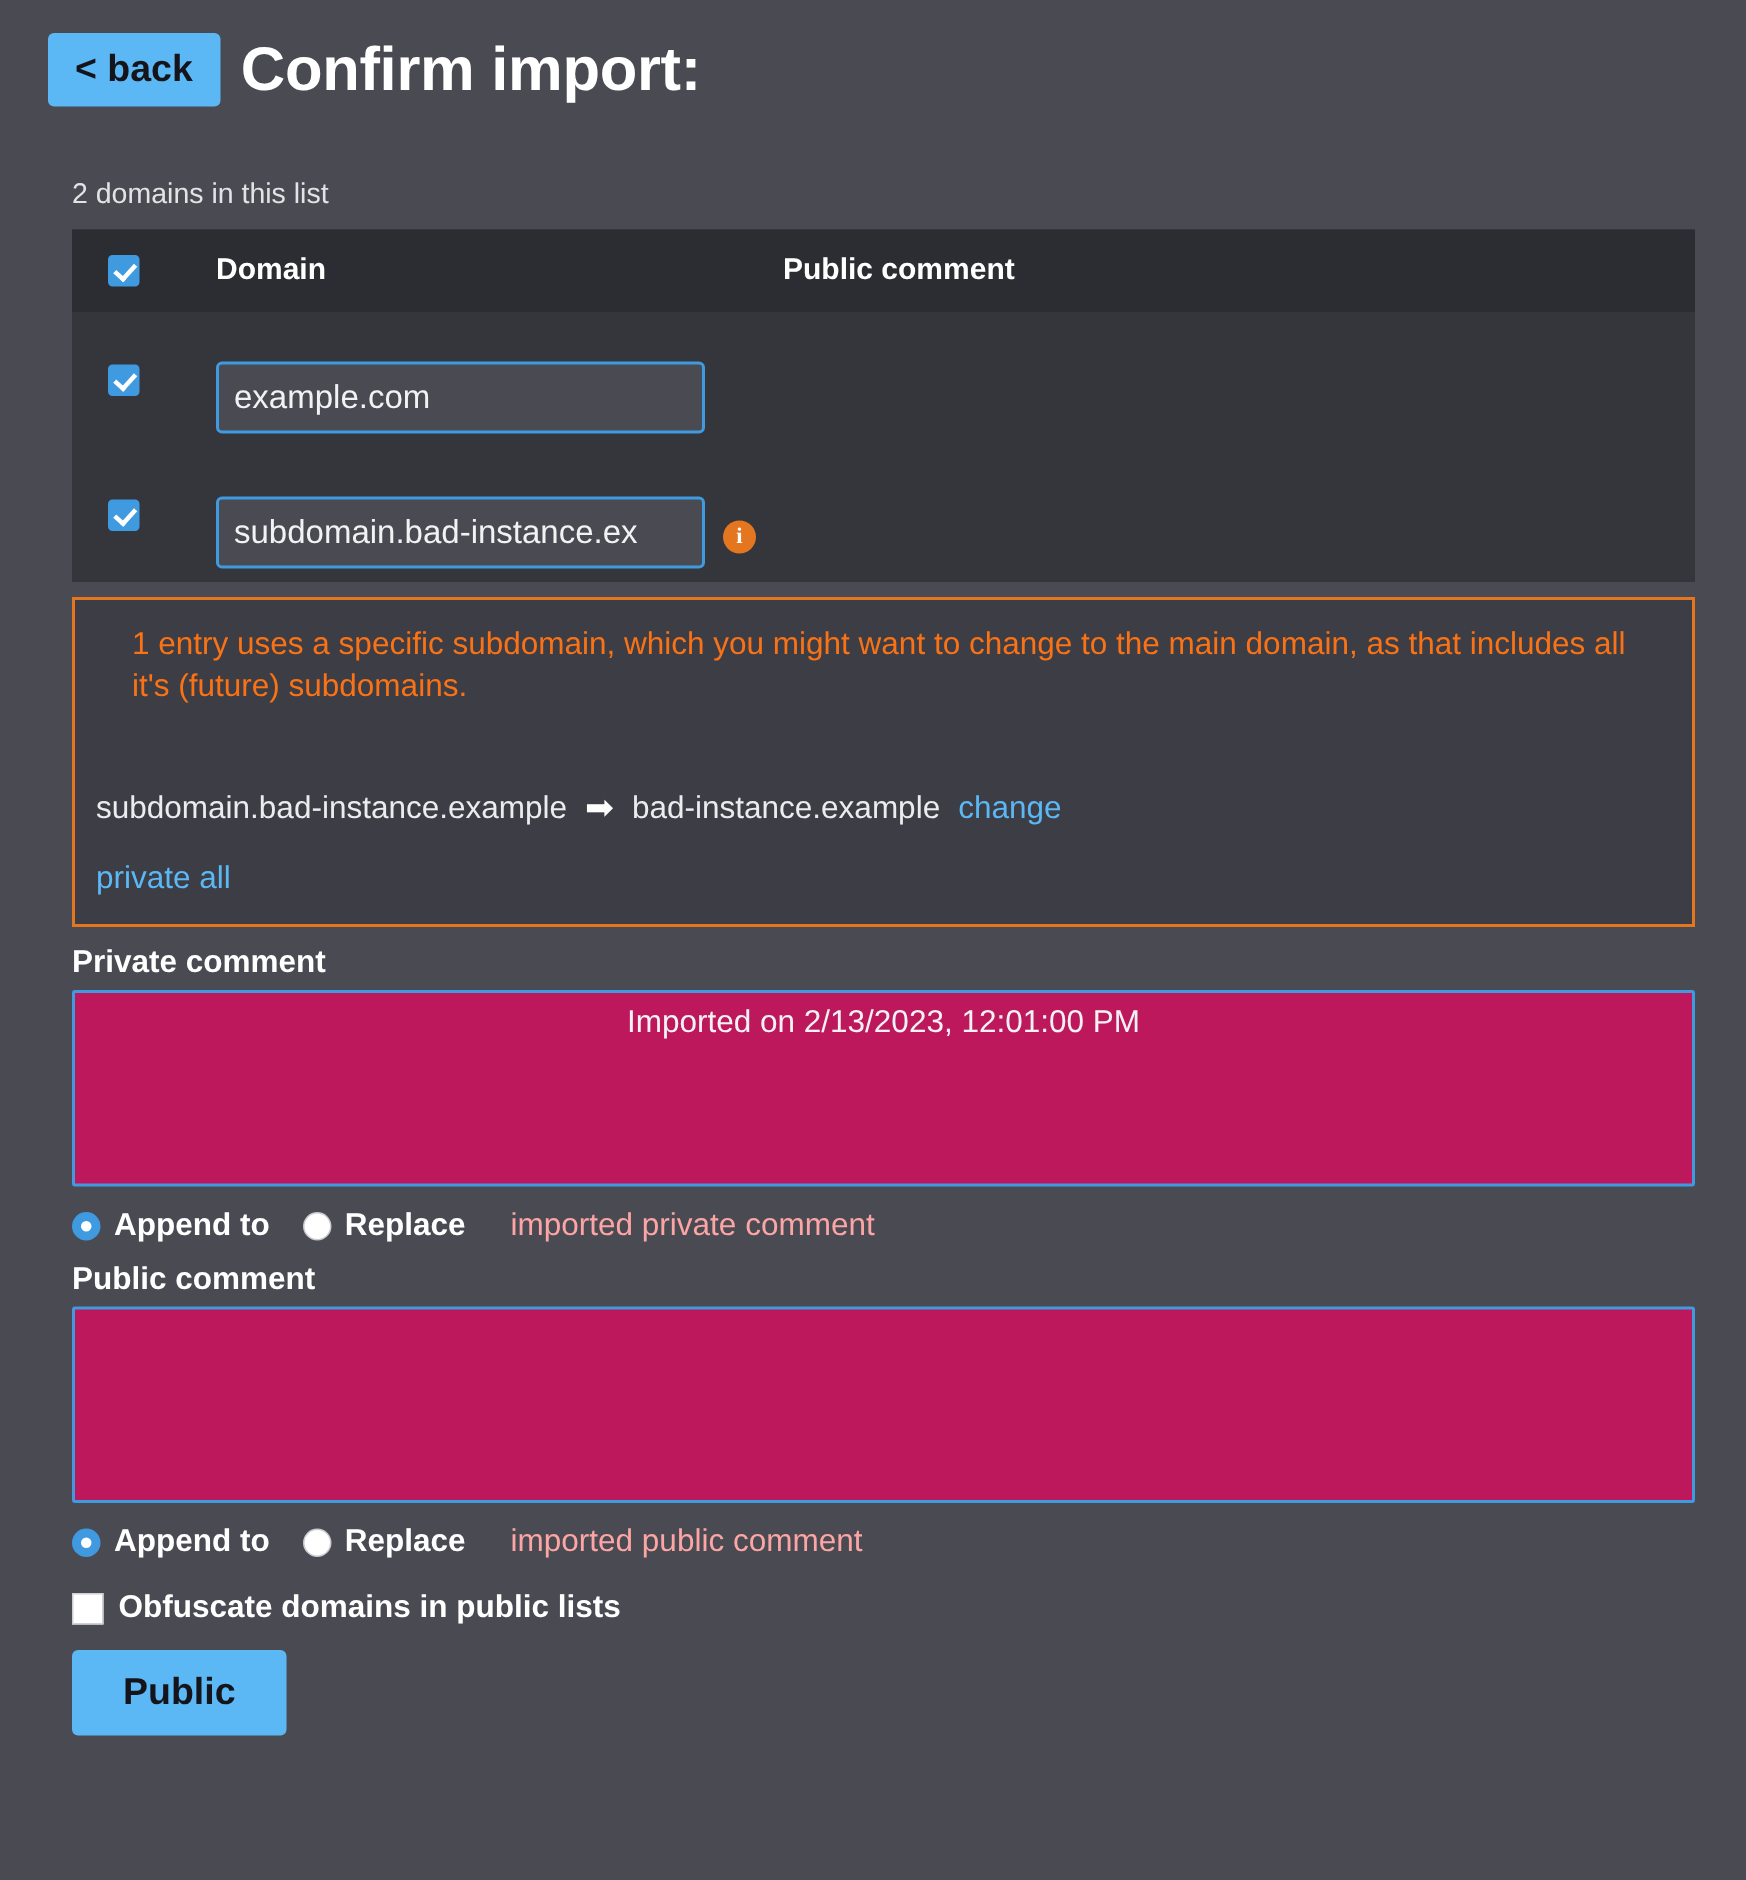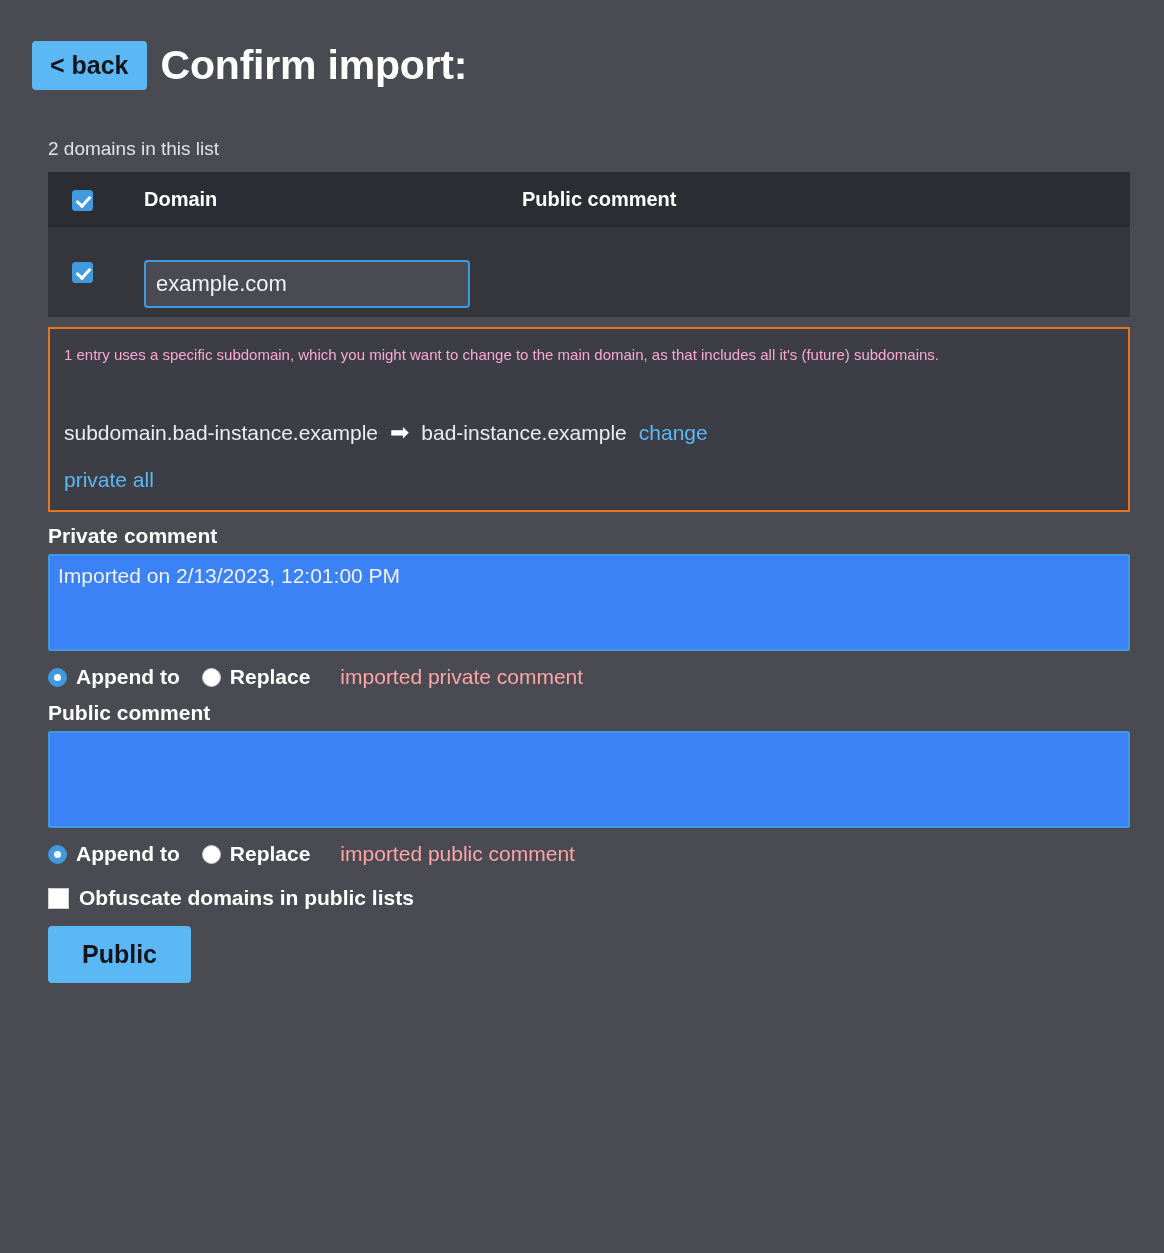--- a/index.html
+++ b/index.html
@@ -18,21 +18,21 @@
   .page {
     padding: 0 32px;
     box-sizing: border-box;
   }
 
   
   .header {
     display: flex;
     align-items: center;
     gap: 14px;
-    padding-top: 41px;
+    padding-top: 22px;
   }
   .back-btn {
     background: #5bb8f5;
     color: #14141a;
     border: none;
     border-radius: 4px;
     font-size: 25px;
     font-weight: bold;
     font-family: "Liberation Sans", sans-serif;
     padding: 12px 18px;
@@ -143,23 +143,24 @@
   .warn-box {
     margin-left: 16px;
     width: 1082px;
     box-sizing: border-box;
     border: 2px solid #e3761f;
     background: #3d3d45;
     padding: 16px 14px 18px 14px;
     margin-top: 10px;
   }
   .warn-text {
-    font-size: 15px;
+    font-size: 21px;
     line-height: 1.32;
-    color: #f9a8d4;
+    color: #f97316;
+    margin-left: 24px;
   }
   .mapping-row {
     margin-top: 54px;
     font-size: 21px;
     display: flex;
     align-items: center;
     gap: 12px;
     color: #ececef;
   }
   .arrow { font-size: 23px; color: #ffffff; }
@@ -180,31 +181,32 @@
     margin-top: 12px;
     font-size: 21px;
     font-weight: bold;
     color: #ffffff;
   }
   .ta {
     display: block;
     margin-left: 16px;
     margin-top: 6px;
     width: 1082px;
-    height: 97px;
+    height: 131px;
     box-sizing: border-box;
-    background: #3b82f6;
+    background: #be185d;
     border: 2px solid #3f9ae0;
     border-radius: 2px;
     color: #f2f2f4;
     font-size: 21px;
     font-family: "Liberation Sans", sans-serif;
     padding: 8px 8px;
     resize: none;
     outline: none;
+    text-align: center;
   }
   .radio-row {
     margin-left: 16px;
     margin-top: 14px;
     display: flex;
     align-items: center;
     font-size: 21px;
     color: #ffffff;
   }
   .rb {
@@ -282,20 +284,29 @@
     <tbody>
       <tr>
         <td class="td-check">
           <input type="checkbox" class="cb" checked="" style="">
         </td>
         <td>
           <input type="text" class="domain-input" value="example.com" style="">
         </td>
         <td></td>
       </tr>
+      <tr>
+        <td class="td-check">
+          <input type="checkbox" class="cb" checked="" style="">
+        </td>
+        <td>
+          <input type="text" class="domain-input" value="subdomain.bad-instance.ex" style=""><span class="info-icon">i</span>
+        </td>
+        <td></td>
+      </tr>
     </tbody>
   </table>
 
   <div class="warn-box">
     <div class="warn-text">1 entry uses a specific subdomain, which you might want to change to the main domain, as that includes all it's (future) subdomains.</div>
     <div class="mapping-row">
       <span>subdomain.bad-instance.example</span>
       <span class="arrow">➡</span>
       <span>bad-instance.example</span>
       <span class="link">change</span>

